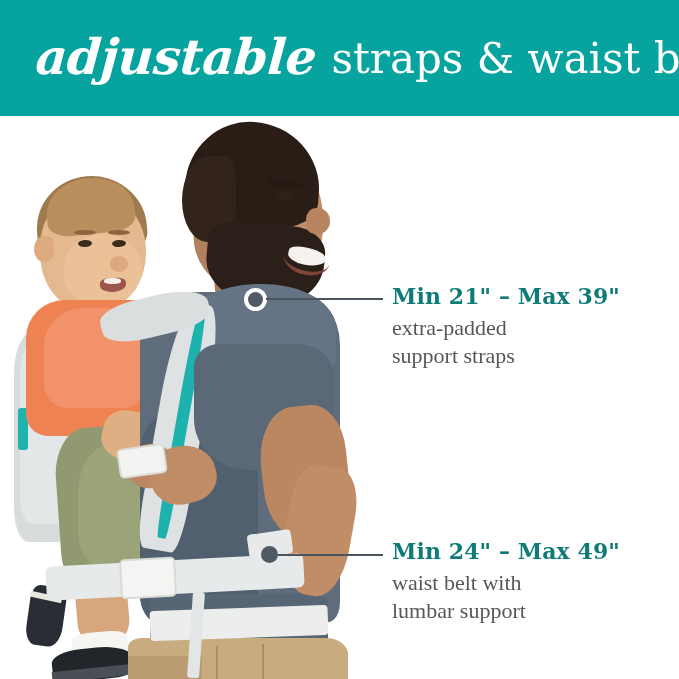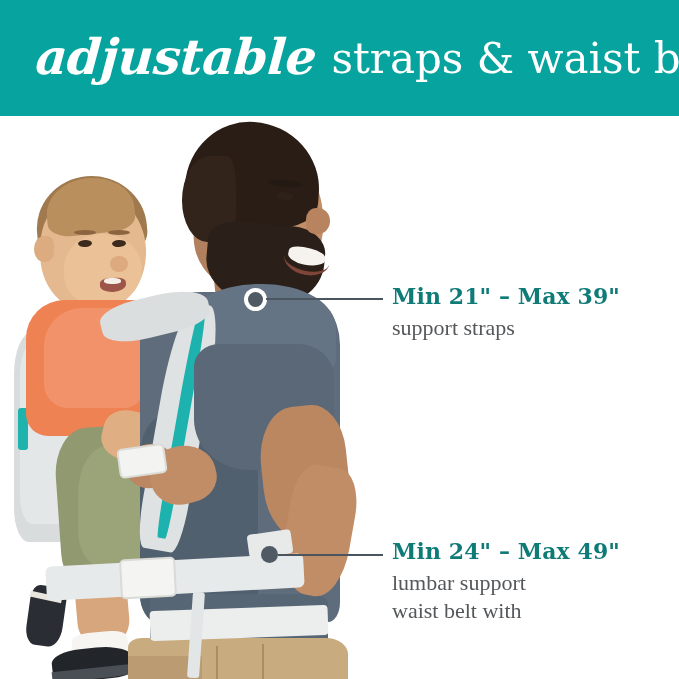--- a/index.html
+++ b/index.html
@@ -612,24 +612,25 @@
     <div class="fig carrier-waist-buckle"></div>
     <div class="fig carrier-belt-clip"></div>
     <div class="fig carrier-lumbar"></div>
     <div class="fig carrier-strap-tail"></div>
   </div>
 
   <div class="callout-dot ringed" style="left:248px; top:292px; width:15px; height:15px;"></div>
   <div class="callout-line" style="left:266px; top:298px; width:117px;"></div>
   <div class="callout-text" style="left:392px; top:284px;">
     <p class="callout-title">Min 21" – Max 39"</p>
+    <p class="callout-body">extra-padded</p>
     <p class="callout-body">support straps</p>
   </div>
 
   <div class="callout-dot" style="left:261px; top:546px; width:17px; height:17px;"></div>
   <div class="callout-line" style="left:278px; top:554px; width:105px;"></div>
   <div class="callout-text" style="left:392px; top:539px;">
     <p class="callout-title">Min 24" – Max 49"</p>
+    <p class="callout-body">waist belt with</p>
     <p class="callout-body">lumbar support</p>
-    <p class="callout-body">waist belt with</p>
   </div>
 
 </div>
 
 </body></html>

